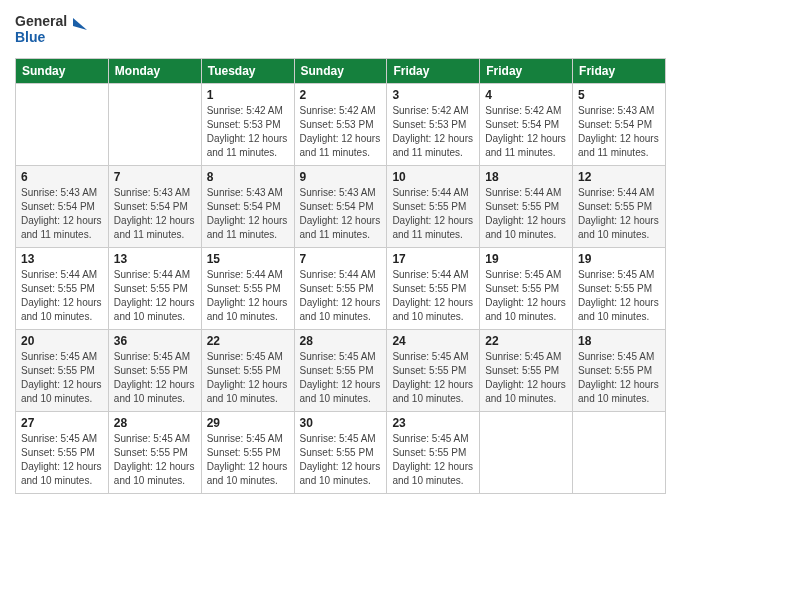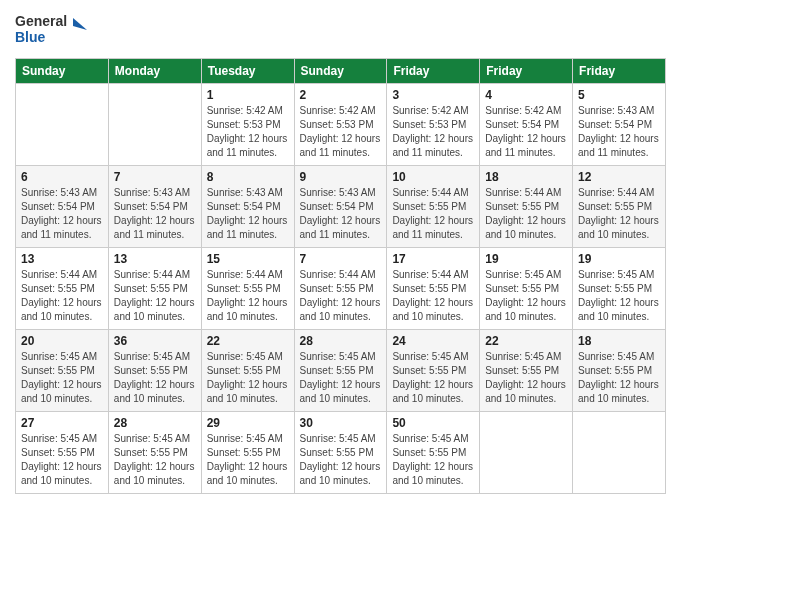--- a/index.html
+++ b/index.html
@@ -298,21 +298,21 @@
 Sunset: 5:55 PM
 Daylight: 12 hours and 10 minutes.</div>
           </td>
           <td>
             <span class="day-number">30</span>
             <div class="day-info" style="white-space: pre-line;">Sunrise: 5:45 AM
 Sunset: 5:55 PM
 Daylight: 12 hours and 10 minutes.</div>
           </td>
           <td>
-            <span class="day-number">50</span>
+            <span class="day-number">23</span>
             <div class="day-info" style="white-space: pre-line;">Sunrise: 5:45 AM
 Sunset: 5:55 PM
 Daylight: 12 hours and 10 minutes.</div>
           </td>
           <td class="empty-cell"></td>
           <td class="empty-cell"></td>
         </tr>
       </tbody>
   </table>
 </div>

